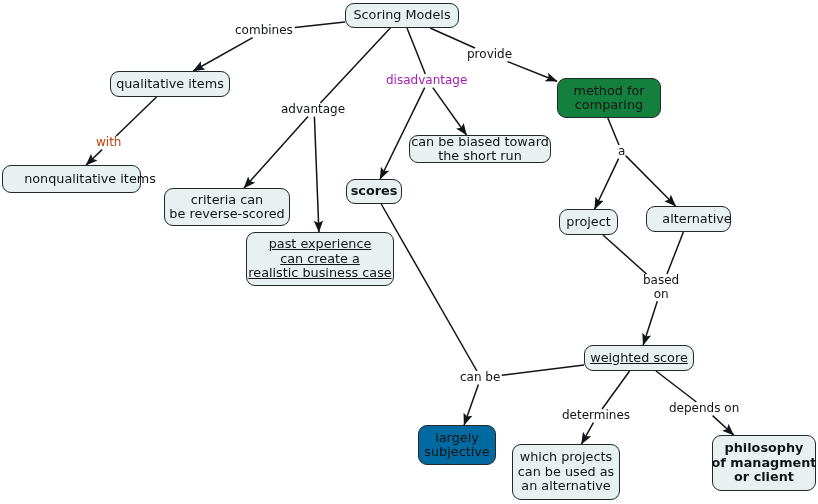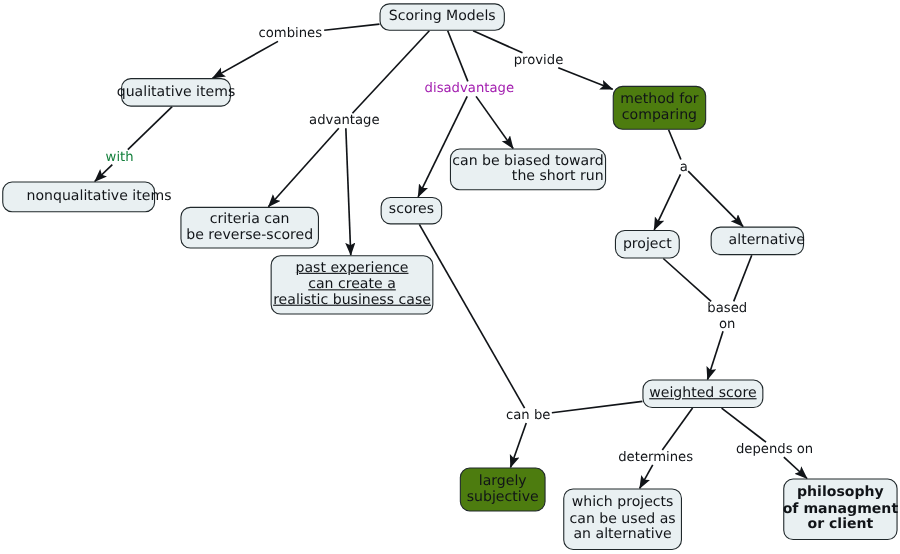--- a/index.html
+++ b/index.html
@@ -81,50 +81,50 @@
         <line x1="478.4" y1="384.6" x2="464.1" y2="425.0" stroke="#111418" stroke-width="1.5" marker-end="url(#arrowhead)"></line>
         <line x1="629.6" y1="371.0" x2="602.1" y2="409.0" stroke="#111418" stroke-width="1.5"></line>
         <line x1="593.4" y1="422.6" x2="581.5" y2="444.0" stroke="#111418" stroke-width="1.5" marker-end="url(#arrowhead)"></line>
         <line x1="656.0" y1="371.0" x2="696.4" y2="402.0" stroke="#111418" stroke-width="1.5"></line>
         <line x1="712.6" y1="415.6" x2="733.7" y2="435.0" stroke="#111418" stroke-width="1.5" marker-end="url(#arrowhead)"></line>
       </g>
   </svg>
 
   <div id="node-layer">
       <div class="node" style="left: 345px; top: 3px; width: 114px; height: 25px; background: rgb(233, 240, 242); border-color: rgb(32, 40, 43);">Scoring Models</div>
-      <div class="node" style="left: 110px; top: 71px; width: 100px; height: 26px; background: rgb(233, 240, 242); border-color: rgb(32, 40, 43);">qualitative items</div>
+      <div class="node" style="left: 110px; top: 71px; width: 120px; height: 26px; background: rgb(233, 240, 242); border-color: rgb(32, 40, 43);">qualitative items</div>
       <div class="node" style="left: 2px; top: 165px; width: 139px; height: 28px; background: rgb(233, 240, 242); border-color: rgb(32, 40, 43); padding-left: 44px;">nonqualitative items</div>
       <div class="node" style="left: 164px; top: 188px; width: 126px; height: 38px; background: rgb(233, 240, 242); border-color: rgb(32, 40, 43);">criteria can
 be reverse-scored</div>
       <div class="node" style="left: 246px; top: 232px; width: 148px; height: 54px; background: rgb(233, 240, 242); border-color: rgb(32, 40, 43); text-decoration: underline;">past experience
 can create a
 realistic business case</div>
-      <div class="node" style="left: 346px; top: 179px; width: 56px; height: 25px; background: rgb(233, 240, 242); border-color: rgb(32, 40, 43);">scores</div>
-      <div class="node" style="left: 409px; top: 135px; width: 142px; height: 38px; background: rgb(233, 240, 242); border-color: rgb(32, 40, 43); text-align: right;">can be biased toward
+      <div class="node" style="left: 346px; top: 179px; width: 56px; height: 25px; background: rgb(233, 240, 242); border-color: rgb(32, 40, 43); font-weight: bold;">scores</div>
+      <div class="node" style="left: 409px; top: 135px; width: 142px; height: 28px; background: rgb(233, 240, 242); border-color: rgb(32, 40, 43);">can be biased toward
 the short run</div>
-      <div class="node" style="left: 557px; top: 78px; width: 85px; height: 40px; background: #4d7c0f; border-color: rgb(32, 40, 43);">method for
+      <div class="node" style="left: 557px; top: 78px; width: 104px; height: 40px; background: #15803d; border-color: rgb(32, 40, 43);">method for
 comparing</div>
       <div class="node" style="left: 559px; top: 209px; width: 59px; height: 26px; background: rgb(233, 240, 242); border-color: rgb(32, 40, 43);">project</div>
       <div class="node" style="left: 646px; top: 206px; width: 85px; height: 26px; background: rgb(233, 240, 242); border-color: rgb(32, 40, 43); padding-left: 24px;">alternative</div>
       <div class="node" style="left: 584px; top: 345px; width: 110px; height: 26px; background: rgb(233, 240, 242); border-color: rgb(32, 40, 43); text-decoration: underline;">weighted score</div>
-      <div class="node" style="left: 418px; top: 425px; width: 78px; height: 40px; background: #4d7c0f; border-color: rgb(32, 40, 43);">largely
+      <div class="node" style="left: 418px; top: 425px; width: 78px; height: 40px; background: #0369a1; border-color: rgb(32, 40, 43);">largely
 subjective</div>
       <div class="node" style="left: 512px; top: 444px; width: 108px; height: 56px; background: rgb(233, 240, 242); border-color: rgb(32, 40, 43);">which projects
 can be used as
 an alternative</div>
       <div class="node" style="left: 712px; top: 435px; width: 104px; height: 56px; background: rgb(233, 240, 242); border-color: rgb(32, 40, 43); font-weight: bold;">philosophy
 of managment
 or client</div>
     </div>
   <div id="label-layer">
       <div class="edge-label" style="left: 235px; top: 24px; color: rgb(17, 20, 24);">combines</div>
       <div class="edge-label" style="left: 467px; top: 48px; color: rgb(17, 20, 24);">provide</div>
       <div class="edge-label" style="left: 281px; top: 103px; color: rgb(17, 20, 24);">advantage</div>
       <div class="edge-label" style="left: 386px; top: 74px; color: #a21caf;">disadvantage</div>
-      <div class="edge-label" style="left: 96px; top: 136px; color: #15803d;">with</div>
+      <div class="edge-label" style="left: 96px; top: 136px; color: #c2410c;">with</div>
       <div class="edge-label" style="left: 618px; top: 145px; color: rgb(17, 20, 24);">a</div>
       <div class="edge-label" style="left: 643px; top: 274px; color: rgb(17, 20, 24);">based
 on</div>
       <div class="edge-label" style="left: 460px; top: 371px; color: rgb(17, 20, 24);">can be</div>
       <div class="edge-label" style="left: 562px; top: 409px; color: rgb(17, 20, 24);">determines</div>
       <div class="edge-label" style="left: 669px; top: 402px; color: rgb(17, 20, 24);">depends on</div>
     </div>
 
 </div>
 

